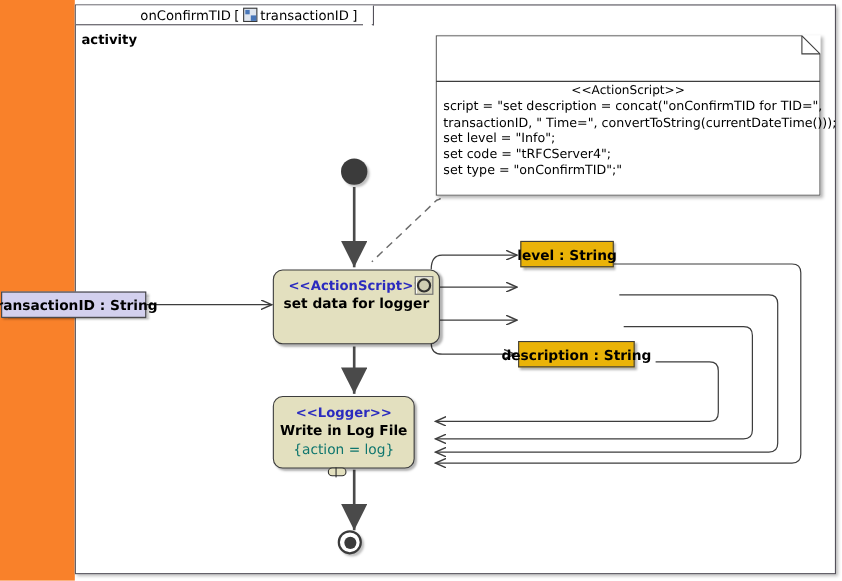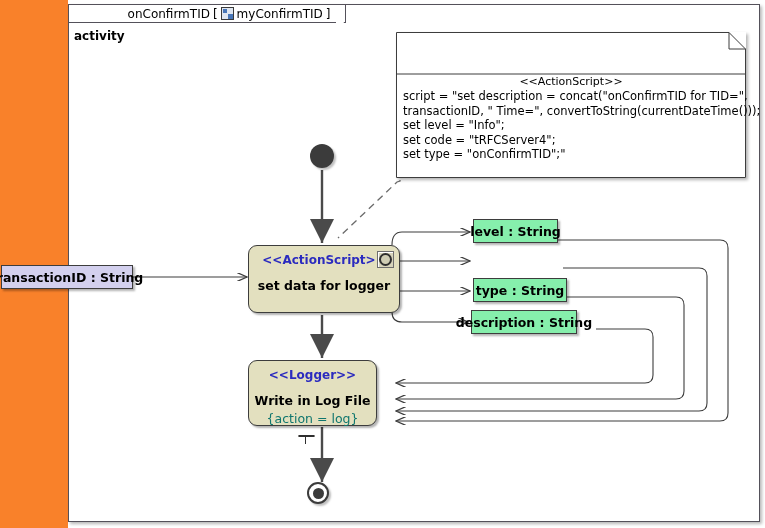--- a/index.html
+++ b/index.html
@@ -80,21 +80,21 @@
     font-size:12px;
     font-weight:bold;
     letter-spacing:0px;
     line-height:14px;
   }
   .node-name{
     color:#000;
     font-size:12.5px;
     font-weight:bold;
     line-height:16px;
-    margin-top:11px;
+    margin-top:1px;
   }
   .node-prop{
     color:#0f766e;
     font-size:12.5px;
     line-height:16px;
     margin-top:2px;
   }
 
   
   .corner-icon{
@@ -118,21 +118,21 @@
     background:#e3e0bf;box-sizing:border-box;position:relative;
   }
   .pill-icon:after{
     content:"";position:absolute;left:6px;top:-1px;width:1px;height:9px;
     background:#2f2f2f;
   }
 
   
   .param-box{
     position:absolute;
-    background:#86efac;
+    background:#eab308;
     border:1px solid #3d3d3d;
     box-sizing:border-box;
     box-shadow:2px 2px 2px rgba(0,0,0,.30);
     font-size:12.5px;font-weight:bold;color:#000;
     display:flex;align-items:center;justify-content:center;
     white-space:nowrap;
   }
   .input-param{
     position:absolute;
     background:#d3d0ee;
@@ -187,21 +187,21 @@
 
   <div class="orange-strip"></div>
 
   <div class="activity-frame"></div>
 
   <div class="frame-tab">
     <span class="kw">activity</span>
     <span>onConfirmTID</span>
     <span class="brk">[</span>
     <span class="act-icon"></span>
-    <span>myConfirmTID</span>
+    <span>transactionID</span>
     <span class="brk">]</span>
     <span class="tab-clip"></span>
   </div>
 
   <svg class="wires">
     <defs>
       <marker id="arrow" markerWidth="10" markerHeight="8" refX="9" refY="4" orient="auto">
         <path d="M0,0 L9,4 L0,8" fill="none" stroke="#3d3d3d" stroke-width="1.2"></path>
       </marker>
       <marker id="arrowSolid" markerWidth="11" markerHeight="10" refX="10" refY="5" orient="auto">
@@ -271,20 +271,17 @@
       <i></i>
     </div>
 
   <div class="input-param" style="left:1px;top:265px;width:132px;height:24px;">
     <span>transactionID : String</span>
   </div>
 
   <div class="param-box" style="left:473px;top:219px;width:85px;height:24px;">
     <span>level : String</span>
   </div>
-  <div class="param-box" style="left:473px;top:278px;width:94px;height:24px;">
-    <span>type : String</span>
-  </div>
   <div class="param-box" style="left:471px;top:310px;width:106px;height:24px;">
     <span>description : String</span>
   </div>
 
 </div>
 
 </body></html>

